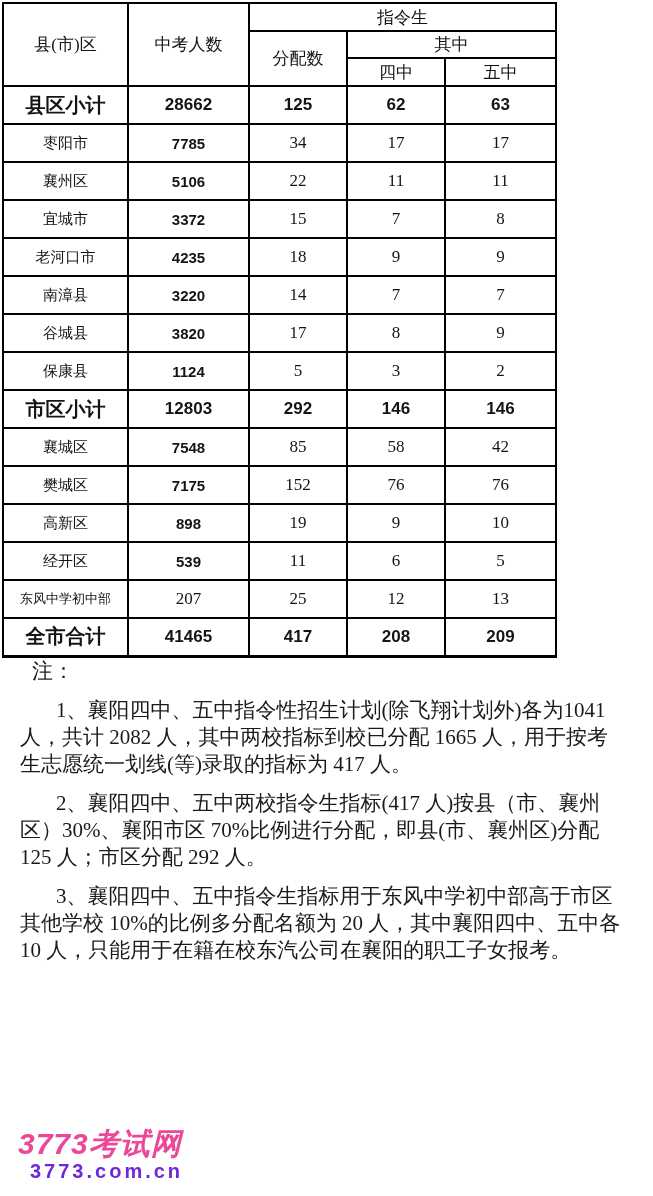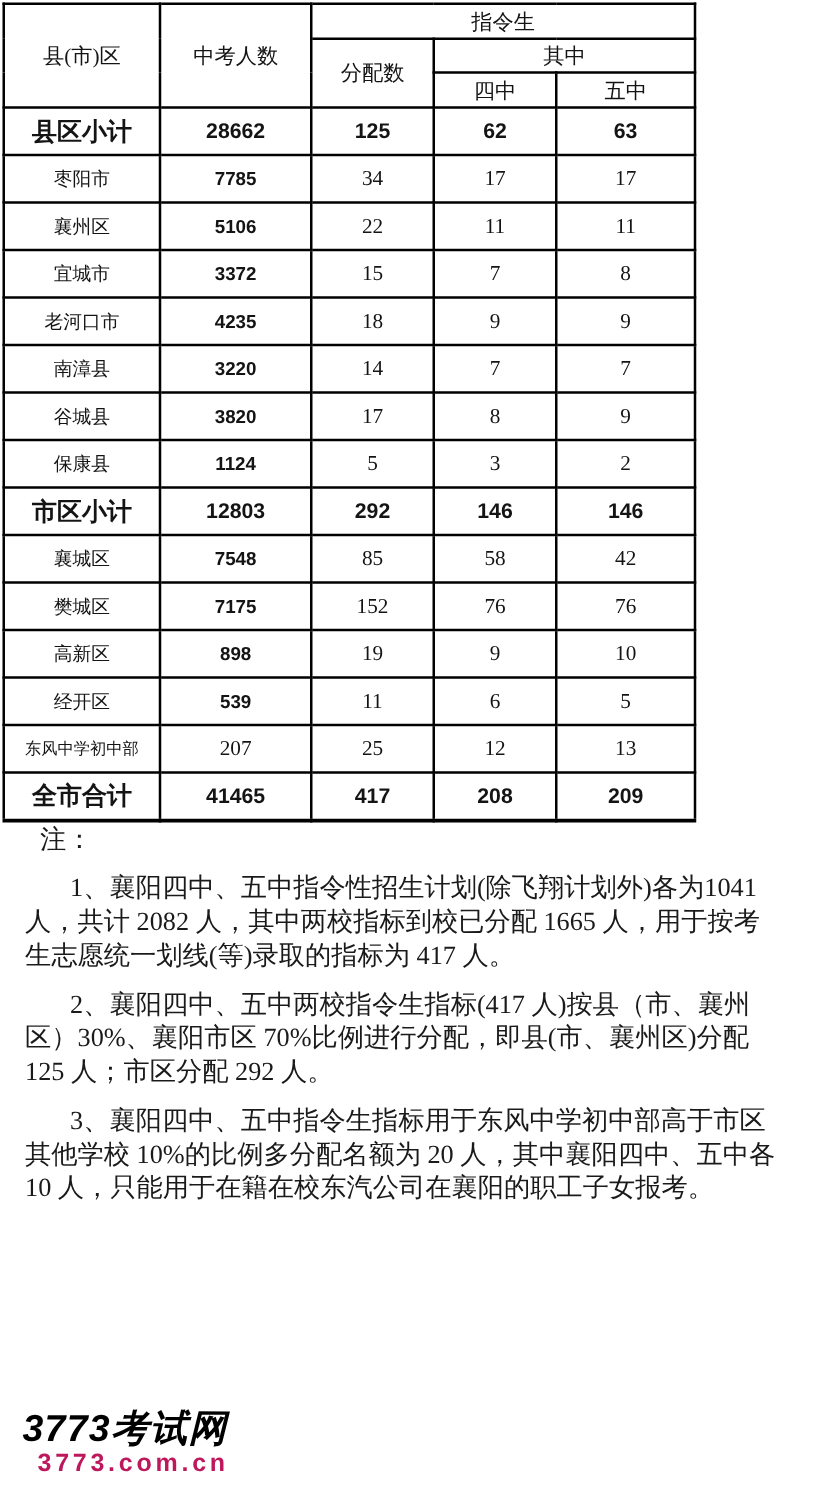--- a/index.html
+++ b/index.html
@@ -239,15 +239,15 @@
 <div class="notes">
   <div class="notes-label">注：</div>
   <div>
       <p>1、襄阳四中、五中指令性招生计划(除飞翔计划外)各为1041 人，共计 2082 人，其中两校指标到校已分配 1665 人，用于按考生志愿统一划线(等)录取的指标为 417 人。</p>
       <p>2、襄阳四中、五中两校指令生指标(417 人)按县（市、襄州区）30%、襄阳市区 70%比例进行分配，即县(市、襄州区)分配 125 人；市区分配 292 人。</p>
       <p>3、襄阳四中、五中指令生指标用于东风中学初中部高于市区其他学校 10%的比例多分配名额为 20 人，其中襄阳四中、五中各 10 人，只能用于在籍在校东汽公司在襄阳的职工子女报考。</p>
     </div>
 </div>
 
 <div class="watermark">
-  <span class="wm-logo" style="color: #000000; font-style: italic;">3773考试网</span>
-  <span class="wm-url" style="color: #be185d; margin-left: 12px;">3773.com.cn</span>
+  <span class="wm-logo" style="color: #ec4899; font-style: italic;">3773考试网</span>
+  <span class="wm-url" style="color: #6d28d9; margin-left: 12px;">3773.com.cn</span>
 </div>
 
 </body></html>

